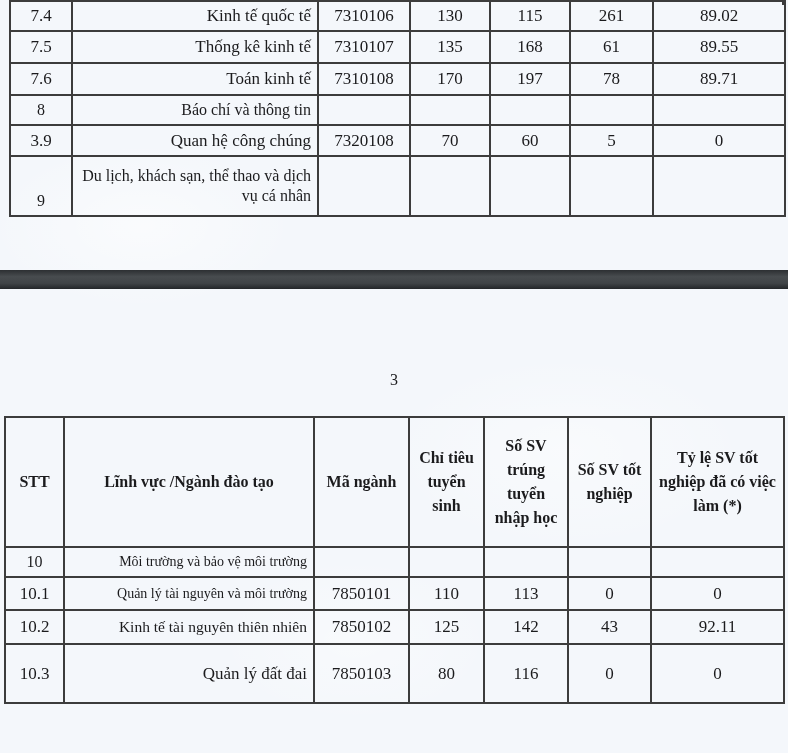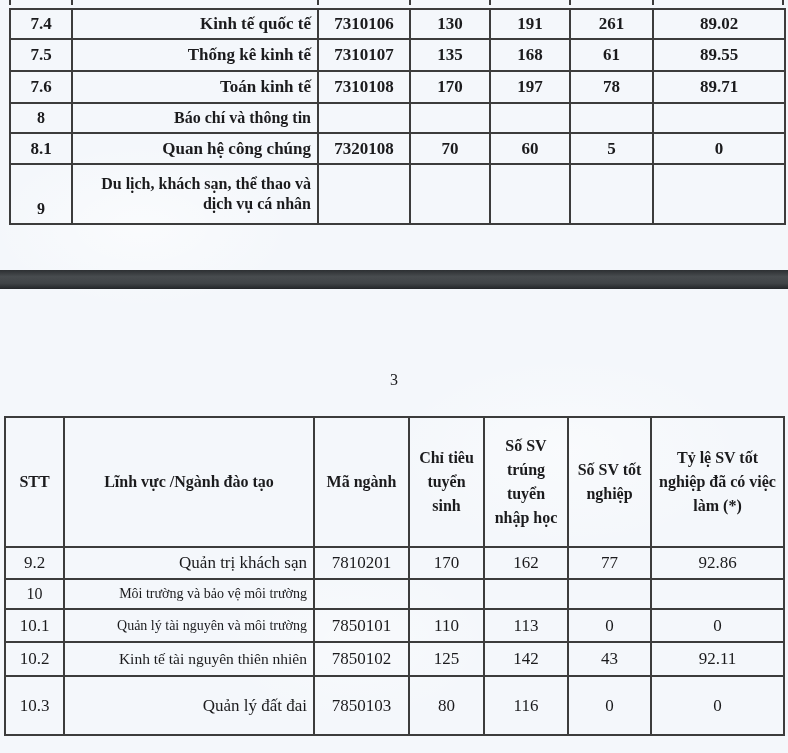--- a/index.html
+++ b/index.html
@@ -18,21 +18,21 @@
   .screen::before{
     content:"";position:absolute;inset:0;pointer-events:none;
     background:
       radial-gradient(220px 120px at 18% 30%, rgba(255,255,255,.55), rgba(255,255,255,0) 70%),
       radial-gradient(260px 140px at 72% 60%, rgba(255,255,255,.45), rgba(255,255,255,0) 70%),
       radial-gradient(200px 120px at 45% 85%, rgba(255,255,255,.4), rgba(255,255,255,0) 70%);
   }
   table{border-collapse:collapse;table-layout:fixed;position:absolute;background:transparent;}
   td,th{border:2px solid var(--border);overflow:hidden;padding:1px 4px;vertical-align:middle;}
   
-  .tt{left:9px;top:8px;width:775px;font-weight:bold;}
+  .tt{left:9px;top:0;width:775px;}
   
   .bt{left:4px;top:416px;width:779px;}
   .bt th{font-weight:bold;font-size:16px;line-height:1.5;text-align:center;padding:2px 3px;}
   .bt th.pad-wrap{padding:2px 4px;}
   td.num{text-align:center;font-size:17px;}
   td.name{text-align:right;padding:1px 6px 1px 8px;font-size:17px;line-height:1.25;}
   td.fs16{font-size:16px;}
   td.fs155{font-size:15.5px;margin-top:8px;}
   td.fs14{font-size:14px;}
   td.va-bottom{vertical-align:bottom;padding-bottom:5px;}
@@ -77,21 +77,21 @@
         <col style="width:80px">
         <col style="width:83px">
         <col style="width:132px">
     </colgroup>
     <tbody>
       <tr class="h30">
         <td class="num">7.4</td>
         <td class="name">Kinh tế quốc tế</td>
         <td class="num">7310106</td>
         <td class="num">130</td>
-        <td class="num">191</td>
+        <td class="num">115</td>
         <td class="num">261</td>
         <td class="num">89.02</td>
       </tr>
       <tr class="h32">
         <td class="num">7.5</td>
         <td class="name">Thống kê kinh tế</td>
         <td class="num">7310107</td>
         <td class="num">135</td>
         <td class="num">168</td>
         <td class="num">61</td>
@@ -109,21 +109,21 @@
       <tr class="h30">
         <td class="num fs16">8</td>
         <td class="name fs16">Báo chí và thông tin</td>
         <td class="num"></td>
         <td class="num"></td>
         <td class="num"></td>
         <td class="num"></td>
         <td class="num"></td>
       </tr>
       <tr class="h31">
-        <td class="num">8.1</td>
+        <td class="num">3.9</td>
         <td class="name">Quan hệ công chúng</td>
         <td class="num">7320108</td>
         <td class="num">70</td>
         <td class="num">60</td>
         <td class="num">5</td>
         <td class="num">0</td>
       </tr>
       <tr class="h60">
         <td class="num fs16 va-bottom">9</td>
         <td class="name fs16">Du lịch, khách sạn, thể thao và dịch vụ cá nhân</td>
@@ -153,29 +153,20 @@
     <tbody>
       <tr class="h130">
         <th>STT</th>
         <th>Lĩnh vực /Ngành đào tạo</th>
         <th class="pad-wrap">Mã ngành</th>
         <th>Chỉ tiêu tuyển sinh</th>
         <th>Số SV trúng tuyển nhập học</th>
         <th>Số SV tốt nghiệp</th>
         <th>Tỷ lệ SV tốt nghiệp đã có việc làm (*)</th>
       </tr>
-      <tr class="h32">
-        <td class="num">9.2</td>
-        <td class="name">Quản trị khách sạn</td>
-        <td class="num">7810201</td>
-        <td class="num">170</td>
-        <td class="num">162</td>
-        <td class="num">77</td>
-        <td class="num">92.86</td>
-      </tr>
       <tr class="h30">
         <td class="num fs16">10</td>
         <td class="name fs14">Môi trường và bảo vệ môi trường</td>
         <td class="num"></td>
         <td class="num"></td>
         <td class="num"></td>
         <td class="num"></td>
         <td class="num"></td>
       </tr>
       <tr class="h33">

